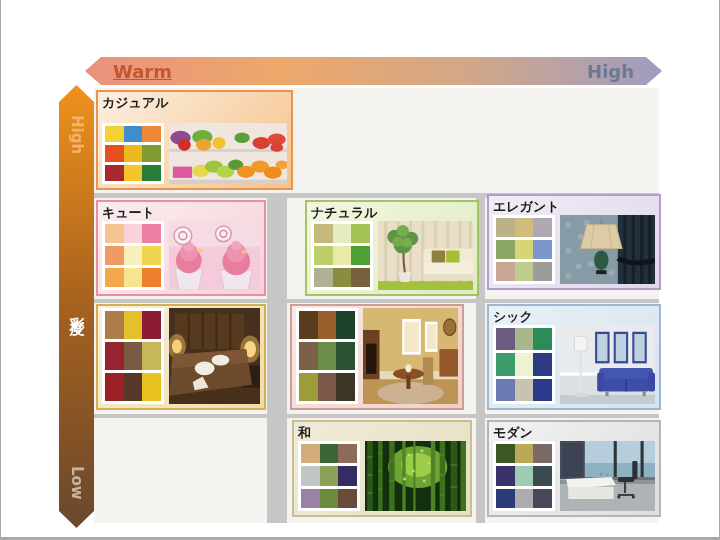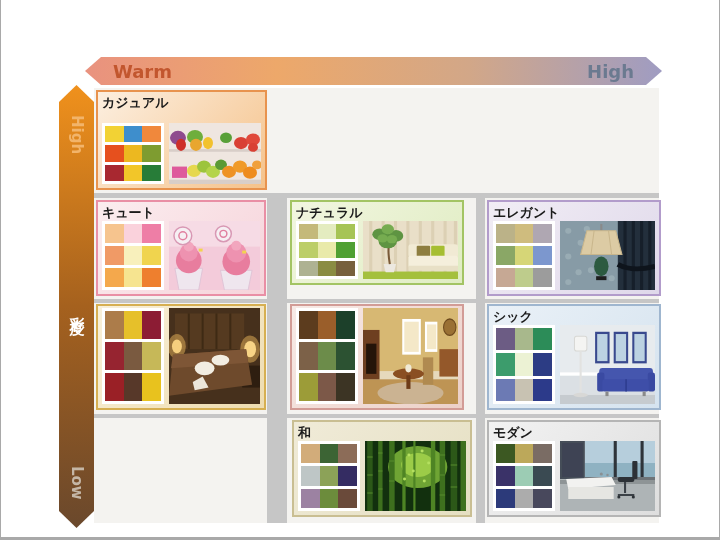--- a/index.html
+++ b/index.html
@@ -8,21 +8,21 @@
          border-left:1px solid #a9a9a9;border-right:1px solid #a9a9a9;border-bottom:3px solid #a9a9a9;
          box-sizing:border-box;}
   .titlebar{position:absolute;left:0;top:0;width:720px;height:36px;background:#b3b3b3;}
   .titlebar .t{position:absolute;left:62px;top:0;line-height:36px;font-size:19px;font-weight:bold;color:#fff;letter-spacing:.5px;}
 
   
   .h-arrow{position:absolute;left:84px;top:57px;width:577px;height:28px;
            background:var(--h-grad,linear-gradient(90deg,#e9927f,#edaa6a,#c9a98c,#9f9cc2));
            clip-path:polygon(0 50%,16px 0,calc(100% - 16px) 0,100% 50%,calc(100% - 16px) 100%,16px 100%);
            display:flex;justify-content:space-between;align-items:center;padding:0 28px;box-sizing:border-box;}
-  .h-arrow .warm{font-size:18px;font-weight:bold;color:var(--warm-c,#c25a32);}
+  .h-arrow .warm{font-size:18px;font-weight:bold;color:var(--warm-c,#c25a32);text-decoration:underline;}
   .h-arrow .cool{font-size:18px;font-weight:bold;color:var(--cool-c,#6b7a90);}
 
   
   .v-arrow{position:absolute;left:58px;top:85px;width:35px;height:443px;
            background:var(--v-grad,linear-gradient(180deg,#f0911c,#6a482c));
            clip-path:polygon(50% 0,100% 17px,100% calc(100% - 17px),50% 100%,0 calc(100% - 17px),0 17px);}
   .v-arrow .vt{position:absolute;left:50%;transform:translateX(-50%);writing-mode:vertical-rl;
                font-weight:bold;font-size:15px;}
   .v-arrow .high{top:30px;color:var(--high-c,#f2b46a);}
   .v-arrow .axis{top:50%;transform:translate(-50%,-50%);text-orientation:upright;color:var(--sat-c,#ffffff);letter-spacing:2px;}
@@ -61,21 +61,21 @@
     <span class="vt low">Low</span>
   </div>
 
   <div class="grid-bg"></div>
   <div class="gutter" style="left:93px;top:193px;width:565px;height:5px;"></div>
   <div class="gutter" style="left:93px;top:299px;width:565px;height:4px;"></div>
   <div class="gutter" style="left:93px;top:414px;width:565px;height:4px;"></div>
   <div class="gutter" style="left:266px;top:198px;width:20px;height:325px;"></div>
   <div class="gutter" style="left:475px;top:198px;width:9px;height:325px;"></div>
 
-  <div class="style-box" style="left: 95px; top: 90px; width: 171px; height: 100px; gap: 12px; --bc: #e8934e; --bg1: #fcefe0; --bg2: #f5c28a;">
+  <div class="style-box" style="left: 95px; top: 90px; width: 197px; height: 100px; gap: 12px; --bc: #e8934e; --bg1: #fcefe0; --bg2: #f5c28a;">
     <div class="style-label">カジュアル</div>
     <div class="style-content">
       <div class="swatch-panel">
           <div class="sw-row">
             <div class="sw" style="background: rgb(242, 210, 52);"></div>
             <div class="sw" style="background: rgb(62, 142, 204);"></div>
             <div class="sw" style="background: rgb(240, 136, 60);"></div>
           </div>
           <div class="sw-row">
             <div class="sw" style="background: rgb(230, 80, 30);"></div>
@@ -153,21 +153,21 @@
           <circle cx="14" cy="15" r="4" fill="none" stroke="#e080a0" stroke-width="1.5"></circle>
           <circle cx="55" cy="13" r="8" fill="#f6eff3" stroke="#d898b4" stroke-width="1.5"></circle>
           <circle cx="55" cy="13" r="3.5" fill="none" stroke="#e080a0" stroke-width="1.5"></circle>
           <rect x="30" y="28" width="4" height="3" fill="#f2d44e"></rect>
             <rect x="74" y="30" width="4" height="3" fill="#f2d44e"></rect>
         </svg>
       </div>
     </div>
   </div>
 
-  <div class="style-box" style="left: 289px; top: 200px; width: 174px; height: 85px; --bc: #a3c464; --bg1: #f2f6e0; --bg2: #dfecc2;">
+  <div class="style-box" style="left: 304px; top: 200px; width: 174px; height: 96px; --bc: #a3c464; --bg1: #f2f6e0; --bg2: #dfecc2;">
     <div class="style-label">ナチュラル</div>
     <div class="style-content">
       <div class="swatch-panel">
           <div class="sw-row">
             <div class="sw" style="background: rgb(196, 185, 122);"></div>
             <div class="sw" style="background: rgb(228, 236, 192);"></div>
             <div class="sw" style="background: rgb(166, 196, 85);"></div>
           </div>
           <div class="sw-row">
             <div class="sw" style="background: rgb(188, 206, 104);"></div>
@@ -205,21 +205,21 @@
             <circle cx="32" cy="18" r="7" fill="#5e9442"></circle>
           <circle cx="16" cy="16" r="7" fill="#5e9442"></circle>
             <circle cx="24" cy="10" r="6" fill="#76ac50"></circle>
           <circle cx="28" cy="22" r="5" fill="#76ac50"></circle>
             <circle cx="19" cy="21" r="5" fill="#76ac50"></circle>
         </svg>
       </div>
     </div>
   </div>
 
-  <div class="style-box" style="left: 486px; top: 200px; width: 174px; height: 96px; --bc: #b29ccb; --bg1: #f1edf5; --bg2: #dfd8ea;">
+  <div class="style-box" style="left: 486px; top: 194px; width: 174px; height: 96px; --bc: #b29ccb; --bg1: #f1edf5; --bg2: #dfd8ea;">
     <div class="style-label">エレガント</div>
     <div class="style-content">
       <div class="swatch-panel">
           <div class="sw-row">
             <div class="sw" style="background: rgb(187, 178, 136);"></div>
             <div class="sw" style="background: rgb(207, 188, 126);"></div>
             <div class="sw" style="background: rgb(175, 167, 178);"></div>
           </div>
           <div class="sw-row">
             <div class="sw" style="background: rgb(138, 167, 102);"></div>

